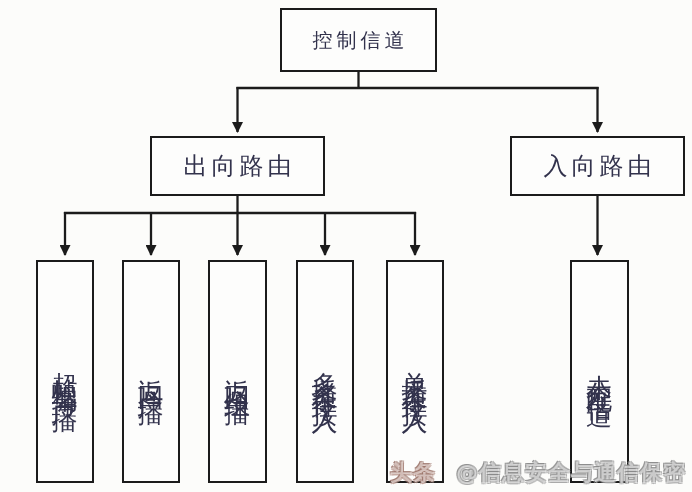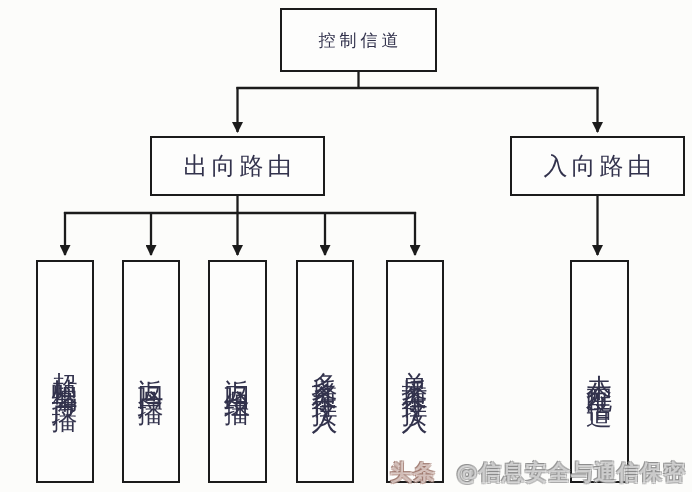--- a/index.html
+++ b/index.html
@@ -32,21 +32,21 @@
     color: #32324c;
   }
   .node.h .label {
     font-size: 24px;
     letter-spacing: 4px;
     text-indent: 4px; 
     white-space: nowrap;
     font-weight: 500;
   }
   .node.root .label {
-    font-size: 17px;
+    font-size: 20px;
   }
   .node.v .label {
     writing-mode: vertical-rl;
     text-orientation: upright;
     font-size: 26px;
     letter-spacing: 7px;
     line-height: 1;
     font-weight: 500;
   }
   

